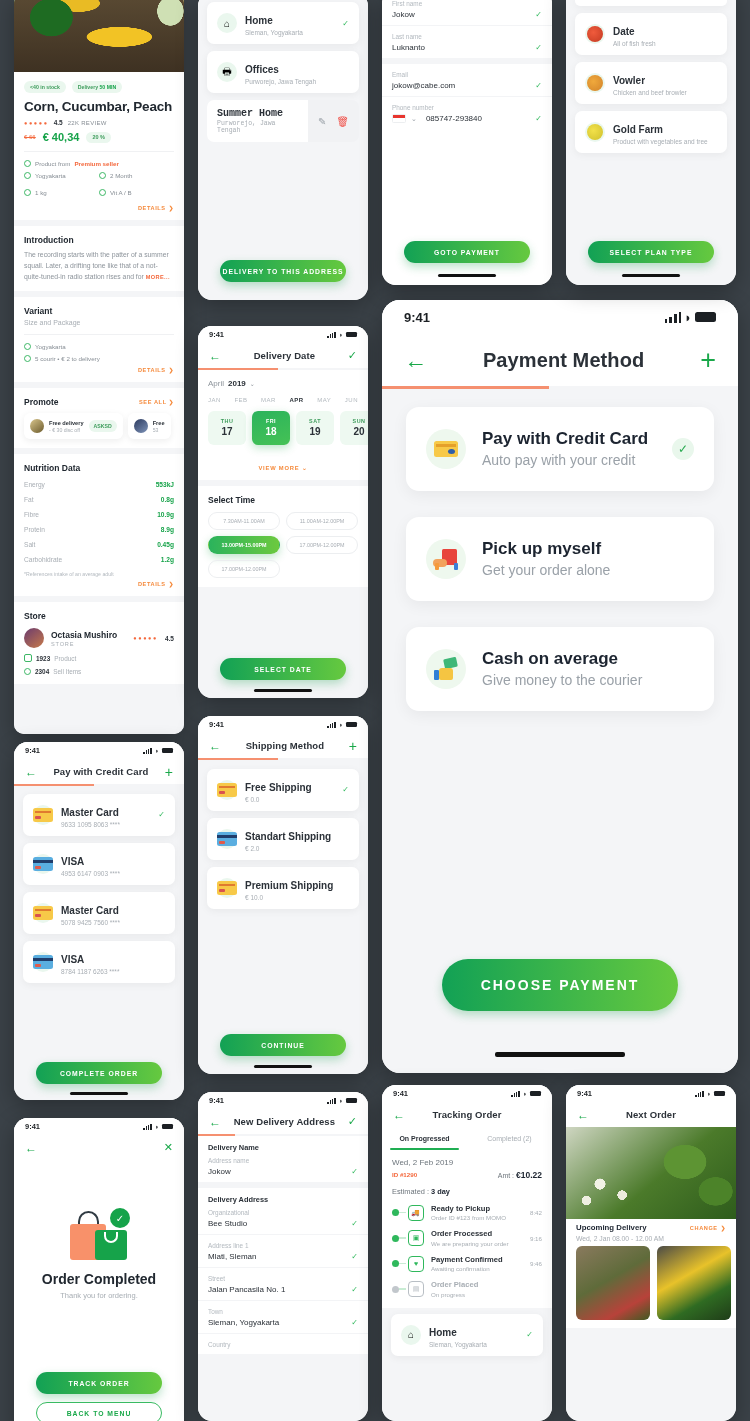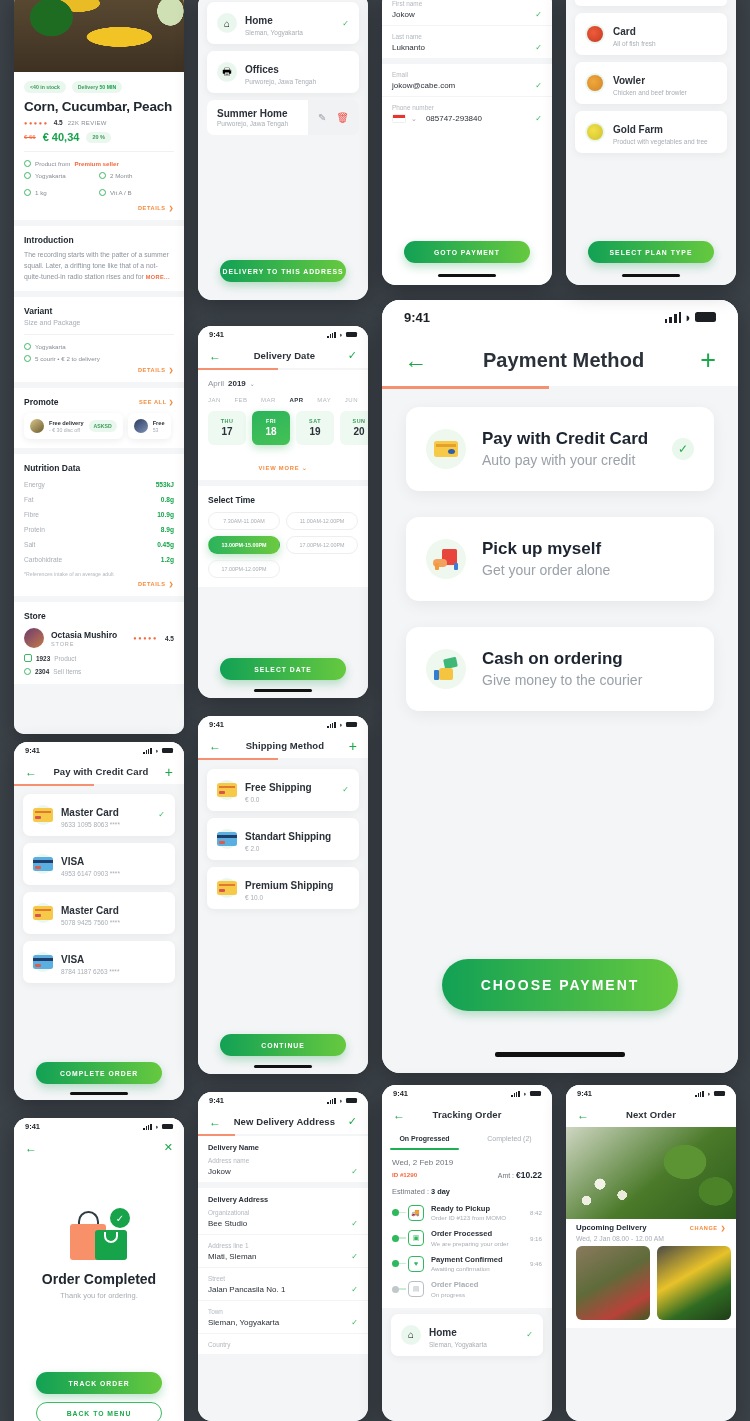--- a/index.html
+++ b/index.html
@@ -136,21 +136,21 @@
   .bag .orange { position: absolute; left: 2px; bottom: 0; width: 36px; height: 36px; background: #f8916a; border-radius: 3px; }
   .bag .handle { position: absolute; left: 10px; top: 3px; width: 21px; height: 14px; border: 2.2px solid #2f3a42; border-bottom: none; border-radius: 11px 11px 0 0; }
   .bag .green { position: absolute; right: 3px; bottom: 0; width: 32px; height: 30px; background: #16a34a; border-radius: 3px; }
   .bag .ghandle { position: absolute; right: 12px; bottom: 17px; width: 14px; height: 11px; border: 2px solid #fff; border-top: none; border-radius: 0 0 9px 9px; }
   .bag .chk { position: absolute; right: 0; top: 0; width: 20px; height: 20px; border-radius: 50%; background: #16a34a; color: #fff; display: flex; align-items: center; justify-content: center; font-size: 10px; }
   .oc-t { font-size: 14px; font-weight: bold; color: #212830; margin-top: 11px; }
   .oc-s { font-size: 7.5px; color: #a8aeb4; margin-top: 4px; }
   
   #p4 { left: 198px; top: -8px; width: 170px; height: 308px; }
   .swipe { display: flex; border-radius: 7px; overflow: hidden; background: #f1f2f4; }
-  .swipe .front { background: #fff; flex: 1; padding: 8px 10px; }
+  .swipe .front { background: #fff; flex: 1; padding: 8px 10px; font-family: Liberation Mono, monospace; }
   .swipe .acts { display: flex; align-items: center; gap: 10px; padding: 0 10px; }
   
   #p5 { left: 198px; top: 326px; width: 170px; height: 372px; }
   .mon-sel { display: flex; align-items: center; gap: 4px; font-size: 8px; color: #8d949b; }
   .mon-sel b { color: #2b3138; }
   .months { display: flex; justify-content: space-between; margin-top: 9px; font-size: 6px; color: #b3b9bf; letter-spacing: .5px; }
   .months .on { color: #2b3138; font-weight: bold; }
   .days { display: flex; gap: 6px; margin-top: 8px; }
   .day {
     background: #eef9f1; border-radius: 6px; width: 38px; height: 34px; flex-shrink: 0;
@@ -868,21 +868,21 @@
         </div>
         <div class="pm-card">
           <span class="pm-ico">
               <span class="art-cd">
                 <span class="money"></span>
                 <span class="thumb"></span>
                 <span class="cuff"></span>
               </span>
             </span>
           <span style="flex:1">
-            <span class="pm-t" style="display:block">Cash on ordering</span>
+            <span class="pm-t" style="display:block">Cash on average</span>
             <span class="pm-s" style="display:block">Give money to the courier</span>
           </span>
         </div>
       </div>
 
       <div style="position:absolute;left:0;right:0;bottom:58px;padding:4px 60px">
         <div class="btn" style="height:52px;border-radius:30px">CHOOSE PAYMENT</div>
       </div>
       <div style="position:absolute;left:0;right:0;bottom:16px">
           <div class="homebar" style="width:130px;height:5px"></div>
@@ -891,21 +891,21 @@
   </div>
 
   <div class="phone" id="p10">
     <div class="screenbody">
       <div style="padding:10px 9px 0;display:flex;flex-direction:column;gap:7px">
         <div class="card" style="height:10px"></div>
         <div class="card lrow">
           <span class="l-ico">
               <span class="food" style="background:radial-gradient(circle at 40% 40%,#f05b3c,#c33a22)"></span>
             </span>
-          <span class="l-txt"><span class="l-title">Card</span><span class="l-sub" style="display:block">All of fish fresh</span></span>
+          <span class="l-txt"><span class="l-title">Date</span><span class="l-sub" style="display:block">All of fish fresh</span></span>
         </div>
         <div class="card lrow">
           <span class="l-ico">
               <span class="food" style="background:radial-gradient(circle at 40% 40%,#f0a93c,#d2832a)"></span>
             </span>
           <span class="l-txt"><span class="l-title">Vowler</span><span class="l-sub" style="display:block">Chicken and beef browler</span></span>
         </div>
         <div class="card lrow">
           <span class="l-ico">
               <span class="food" style="background:radial-gradient(circle at 40% 40%,#f2e14a,#cfc02c)"></span>

